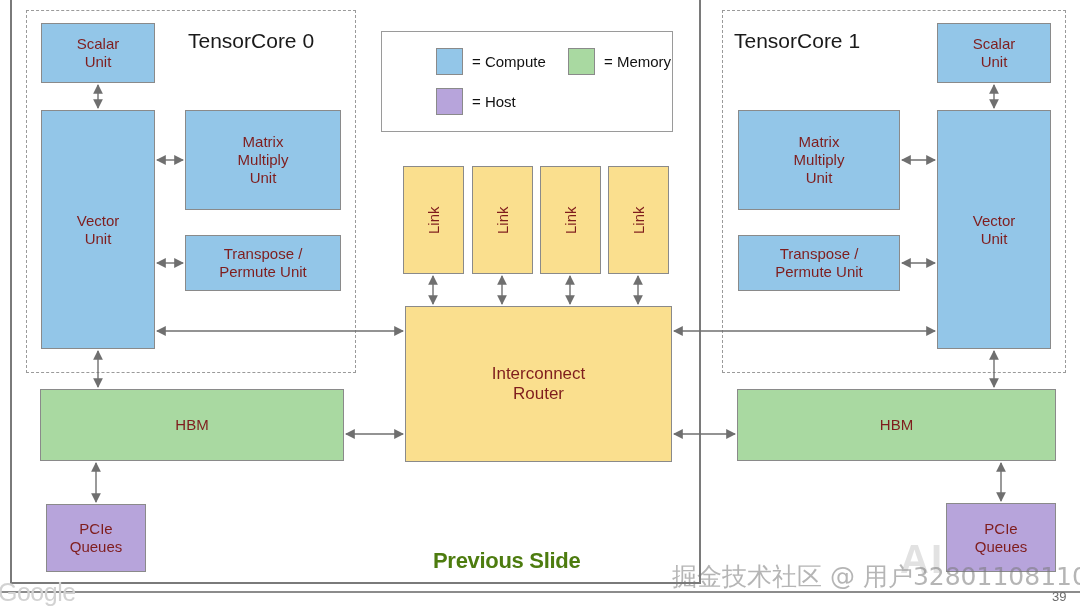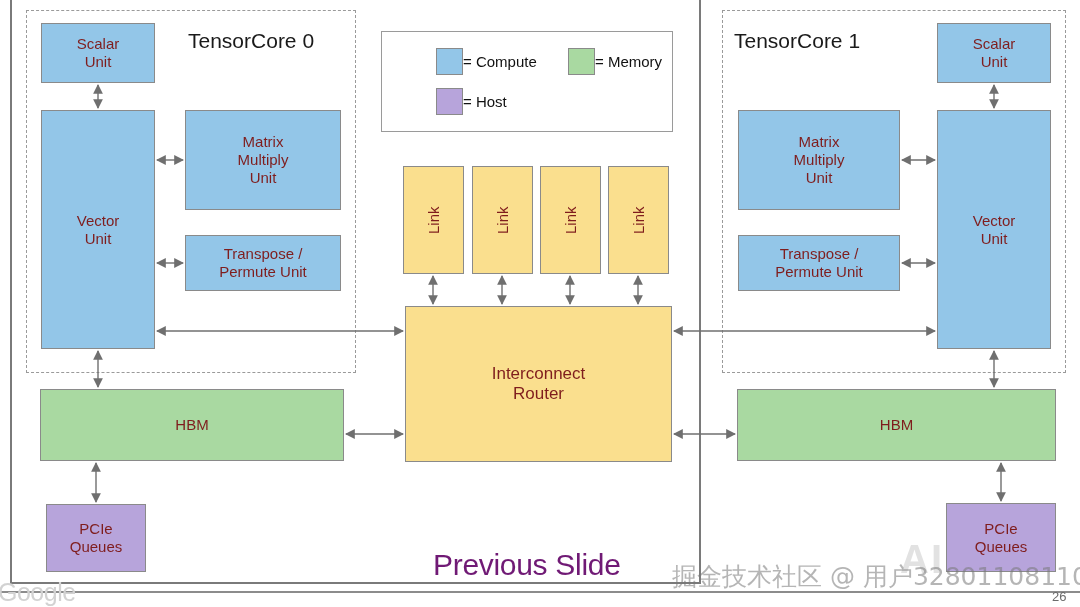--- a/index.html
+++ b/index.html
@@ -72,20 +72,21 @@
     background: #ffffff;
     display: grid;
     grid-template-columns: 132px 132px;
     grid-template-rows: 1fr 1fr;
     align-items: center;
     padding: 9px 14px;
   }
   .legend-item {
     display: flex;
     align-items: center;
+    gap: 9px;
     padding-left: 40px;
   }
   .legend-swatch {
     width: 27px;
     height: 27px;
     border: 1px solid #8a8a8a;
     box-sizing: border-box;
     flex: 0 0 auto;
   }
   .legend-label {
@@ -99,23 +100,23 @@
     position: absolute;
     left: 0; top: 0;
     width: 1080px;
     height: 607px;
     pointer-events: none;
   }
 
   
   .prev-slide {
     position: absolute;
-    font-size: 30px;
-    font-weight: normal;
-    color: #701a75;
+    font-size: 22px;
+    font-weight: bold;
+    color: #4d7c0f;
     letter-spacing: -0.3px;
     white-space: nowrap;
   }
   .watermark {
     position: absolute;
     font-size: 25px;
     color: rgba(120,120,120,0.55);
     white-space: nowrap;
     font-family: "DejaVu Sans", sans-serif;
   }
@@ -265,15 +266,15 @@
   <div class="prev-slide" style="left:433px; top:548px;">Previous Slide</div>
 
   <div class="watermark-ghost" style="left:900px; top:537px;">AI</div>
 
   <div class="watermark" style="left:672px; top:560px;">掘金技术社区 @ 用户32801108110</div>
 
   <div class="hline" style="left:0px; top:591px; width:1080px; height:2px;"></div>
 
   <div class="google-logo" style="left:-2px; top:578px;">Google</div>
 
-  <div class="page-number" style="left:1052px; top:589px;">26</div>
+  <div class="page-number" style="left:1052px; top:589px;">39</div>
 
 </div>
 
 </body></html>

